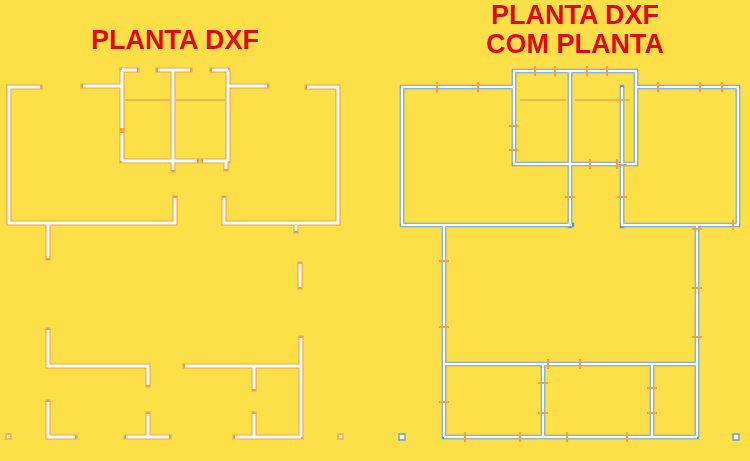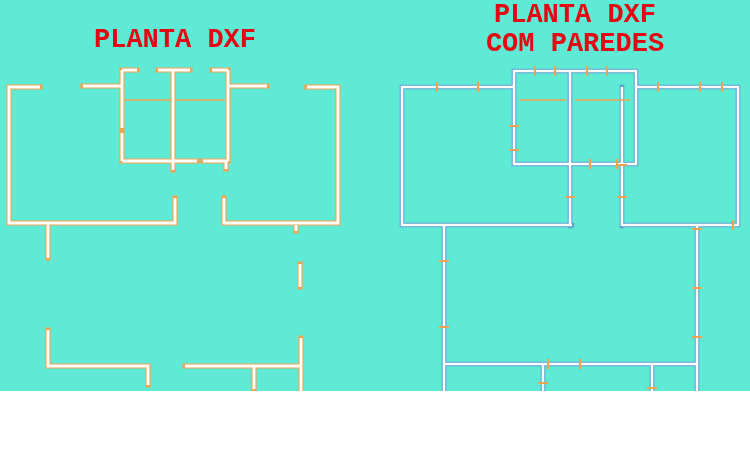--- a/index.html
+++ b/index.html
@@ -1,21 +1,21 @@
 <!DOCTYPE html>
 <html style="--title-red: #e30613; --dxf-orange: #f2a350; --wall-blue: #5e9fd0; --background: #ffffff;"><head>
 <meta charset="utf-8">
 <style>
   html,body{margin:0;padding:0;background:#fff;}
   .canvas{
     position:relative;
-    width:750px;height:391px;
-    background:#5eead4;
+    width:750px;height:461px;
+    background:#fde047;
     overflow:hidden;
-    font-family:Liberation Mono, monospace;
+    font-family:Liberation Sans, sans-serif;
   }
   .plan-title{
     position:absolute;
     color:var(--title-red,#e30613);
     font-weight:bold;
     font-size:27px;
     line-height:29px;
     text-align:center;
     letter-spacing:0px;
     white-space:nowrap;
@@ -117,16 +117,16 @@
       <rect x="733" y="434" width="6" height="6" class="sq-blue"></rect>
     </g>
   </svg>
 
   <div id="left-title" class="plan-title">
     <span>PLANTA DXF</span>
   </div>
 
   <div id="right-title" class="plan-title">
     <div>PLANTA DXF</div>
-    <div>COM PAREDES</div>
+    <div>COM PLANTA</div>
   </div>
 
 </div>
 
 </body></html>

